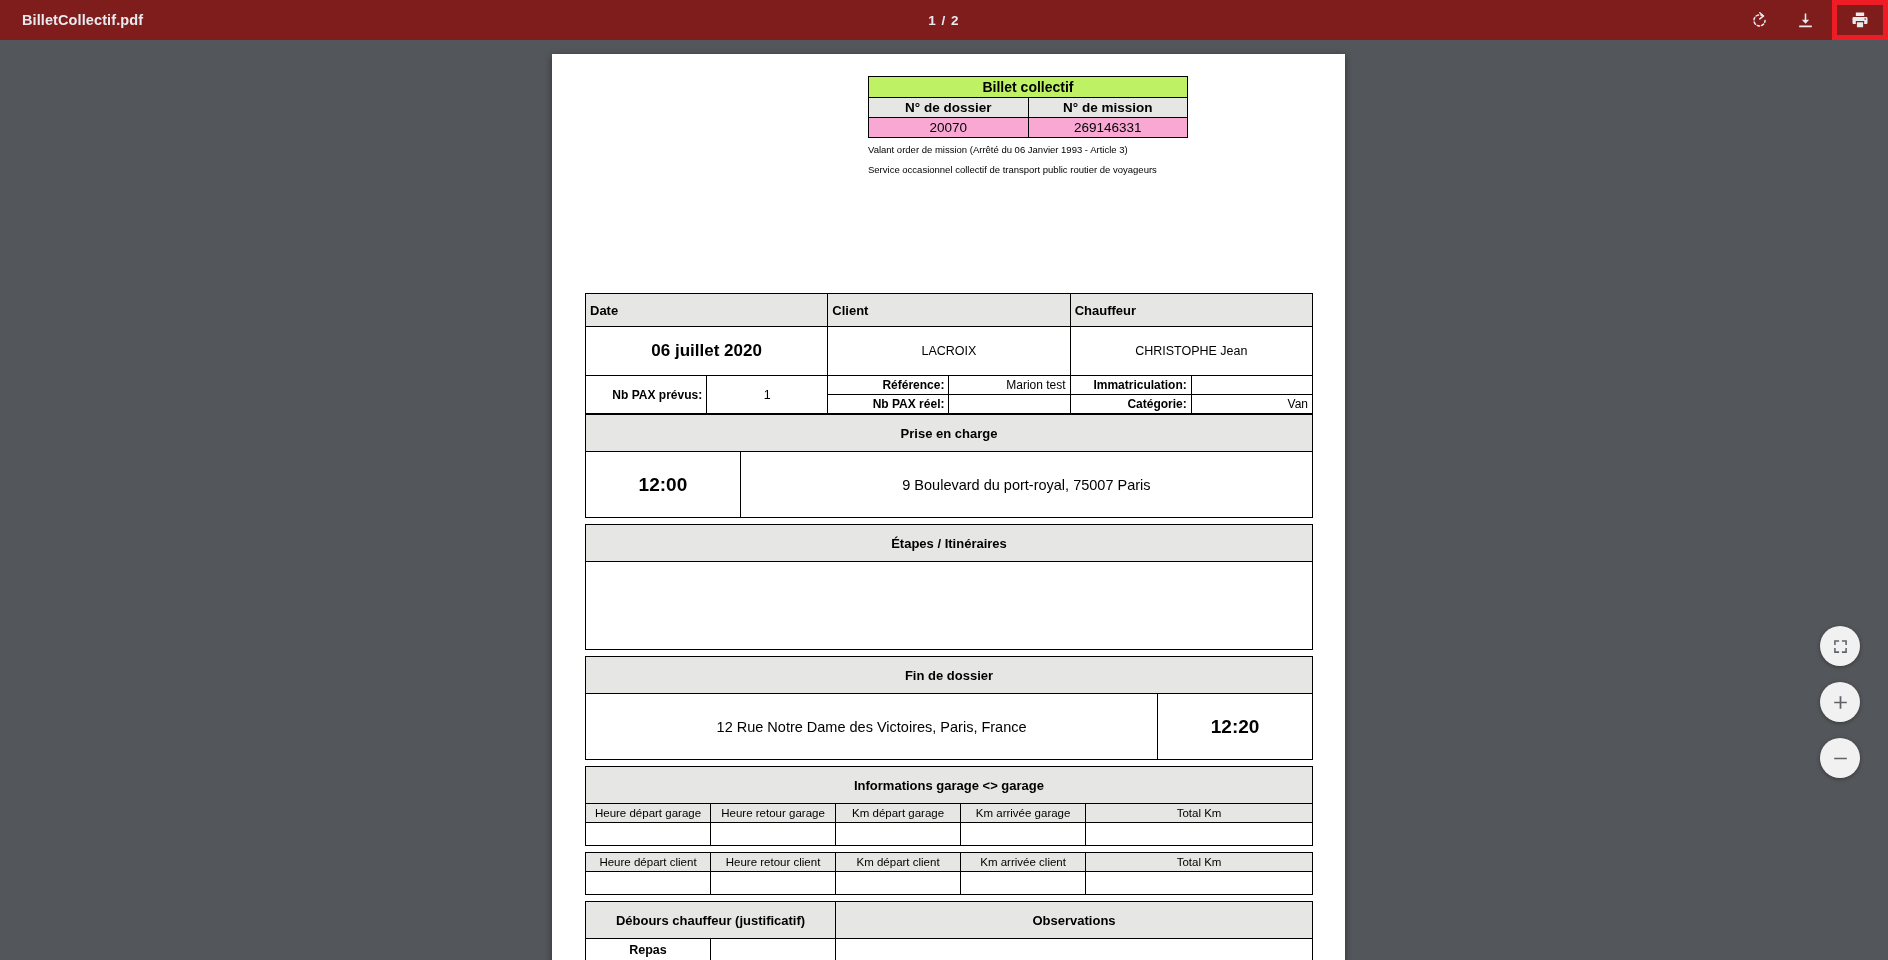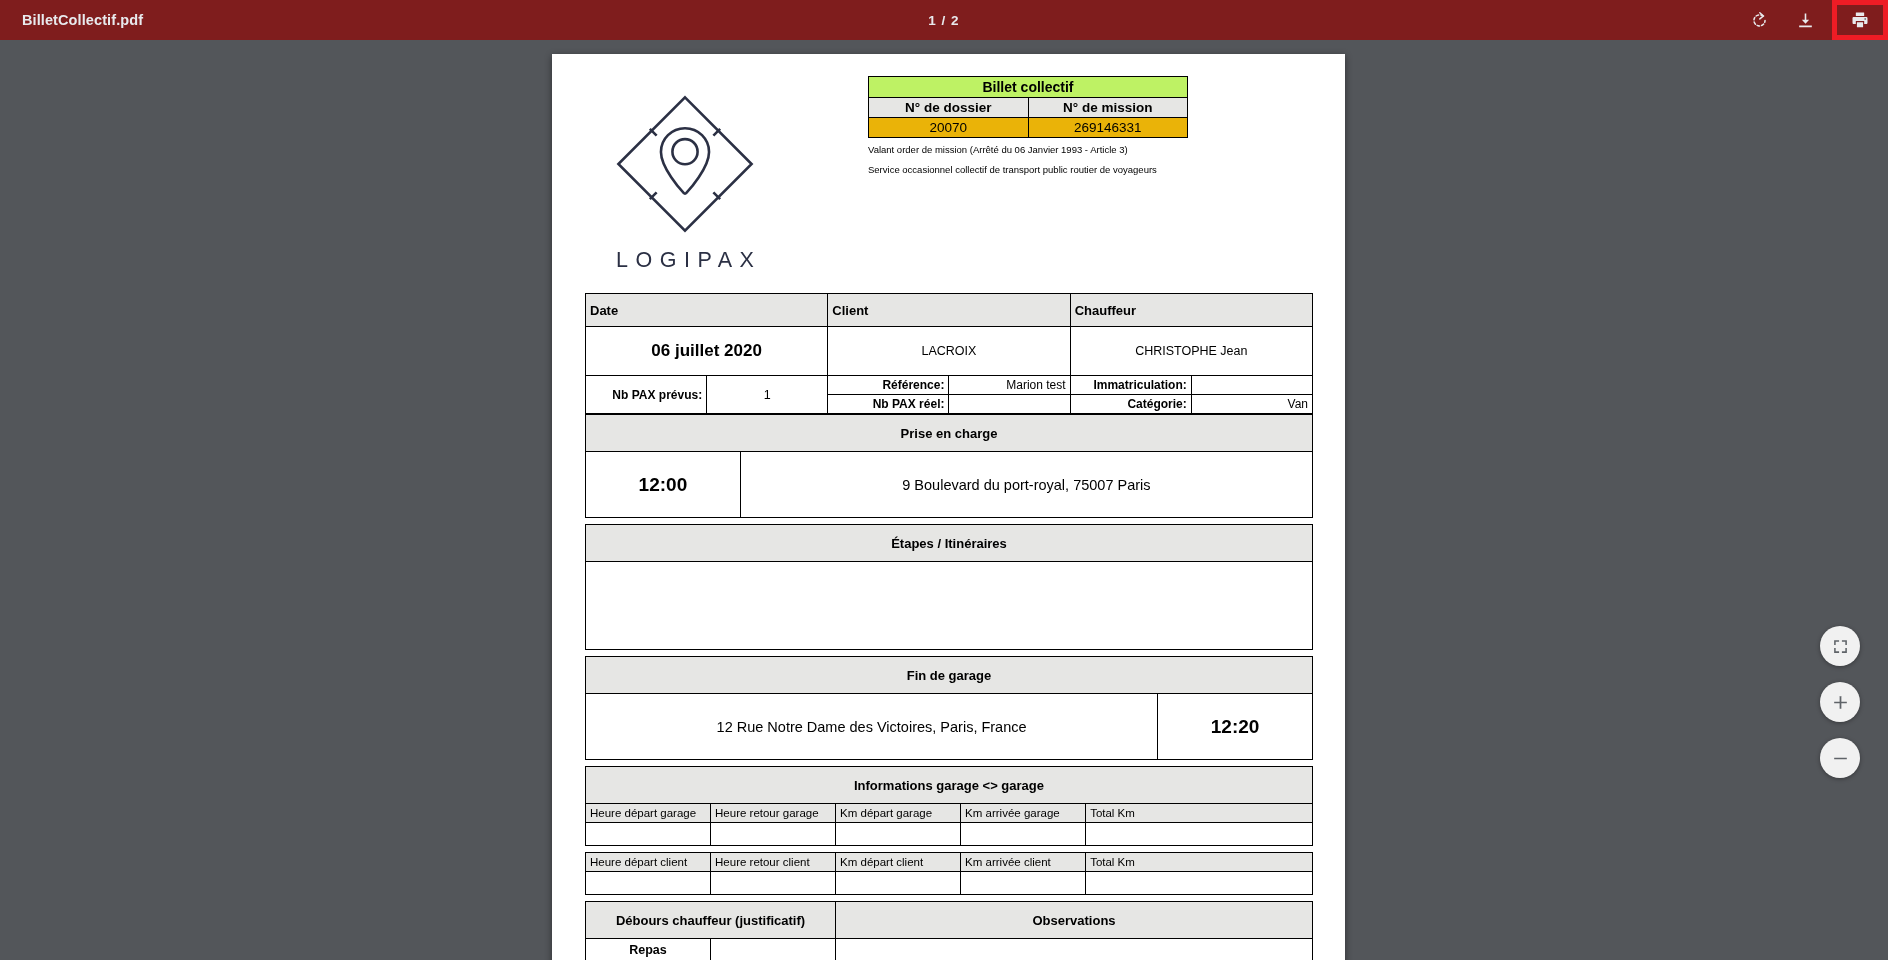--- a/index.html
+++ b/index.html
@@ -123,21 +123,21 @@
   }
   .hdr-title {
     background: #bef264;
     font-weight: bold;
     font-size: 14px !important;
   }
   .hdr-sub {
     background: #e6e6e4;
     font-weight: bold;
   }
-  .hdr-val { background: #eab308; }
+  .hdr-val { background: #f9a8d4; }
   .hdr-note {
     font-size: 9.5px;
     color: #000;
     margin-top: 5px;
     line-height: 1.55;
     white-space: nowrap;
   }
 
   
   .doc-body {
@@ -210,21 +210,21 @@
     font-size: 19px !important;
   }
   .addr-center {
     text-align: center;
     font-size: 14.5px !important;
   }
   .tall-66 { height: 66px; }
   .tall-88 { height: 88px; }
   .small-head {
     background: #e6e6e4 !important;
-    text-align: left;
+    text-align: center;
     font-size: 11.5px !important;
     height: 19px;
   }
   .blank-cell { height: 23px; }
   .obs-cell { background: #fff; }
   .bold-center {
     text-align: center;
     font-weight: bold;
     font-size: 12.5px !important;
     height: 23px;
@@ -296,32 +296,20 @@
 
   </div>
 </div>
 
 <div class="viewer">
 
   <div class="pdf-page">
 
     <div class="doc-header">
 
-      <div class="logo-wrap">
-        <span>
-          <svg class="logo-mark" width="148" height="148" viewBox="0 0 120 120" fill="none" stroke="#2b3044" stroke-width="2.1">
-            <path d="M60 6 114 60 60 114 6 60Z"></path>
-            <path d="M31.5 31.5l5.5 5.5M88.5 31.5l-5.5 5.5M31.5 88.5l5.5-5.5M88.5 88.5l-5.5-5.5" stroke-width="2.1"></path>
-            <path d="M60 31c-10.8 0-19.5 8.6-19.5 19.2 0 12.8 16.1 30.8 18.4 33.3.6.7 1.6.7 2.2 0
-                     2.3-2.5 18.4-20.5 18.4-33.3C79.5 39.6 70.8 31 60 31z"></path>
-            <circle cx="60" cy="50" r="10.2"></circle>
-          </svg>
-        </span>
-        <div class="logo-word">LOGIPAX</div>
-      </div>
 
       <div class="hdr-table-wrap">
         <table class="hdr">
           <tbody>
               <tr>
             <td colspan="2" class="hdr-title">Billet collectif</td>
           </tr>
           <tr>
             <td class="hdr-sub">N° de dossier</td>
             <td class="hdr-sub">N° de mission</td>
@@ -420,21 +408,21 @@
       </tbody>
         </table>
 
       <table class="main">
         <colgroup>
             <col style="width:78.7%">
             <col style="width:21.3%">
           </colgroup>
         <tbody>
             <tr>
-          <td colspan="2" class="sect-head">Fin de garage</td>
+          <td colspan="2" class="sect-head">Fin de dossier</td>
         </tr>
         <tr>
           <td class="addr-center tall-66">12 Rue Notre Dame des Victoires, Paris, France</td>
           <td class="big-time tall-66">12:20</td>
         </tr>
       </tbody>
         </table>
 
       <table class="main spacer-tbl">
         <tbody>

